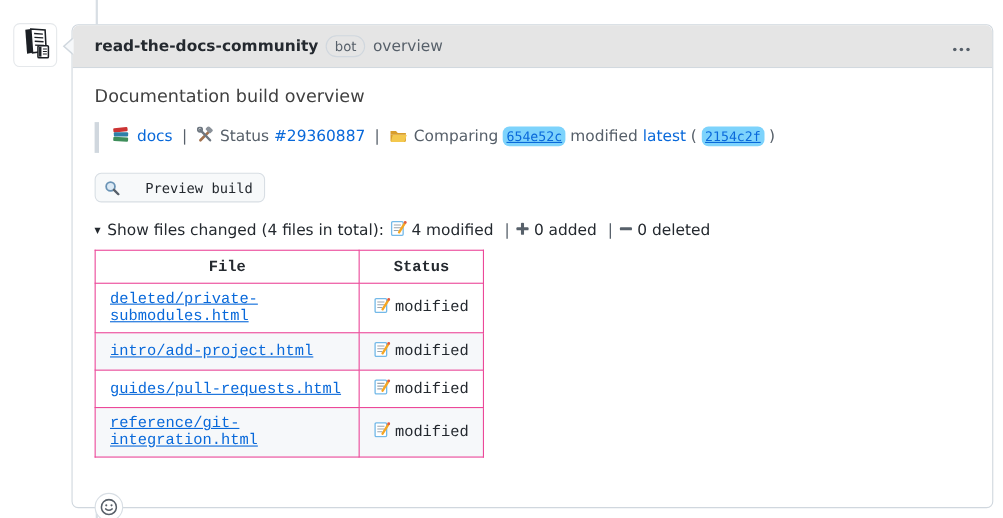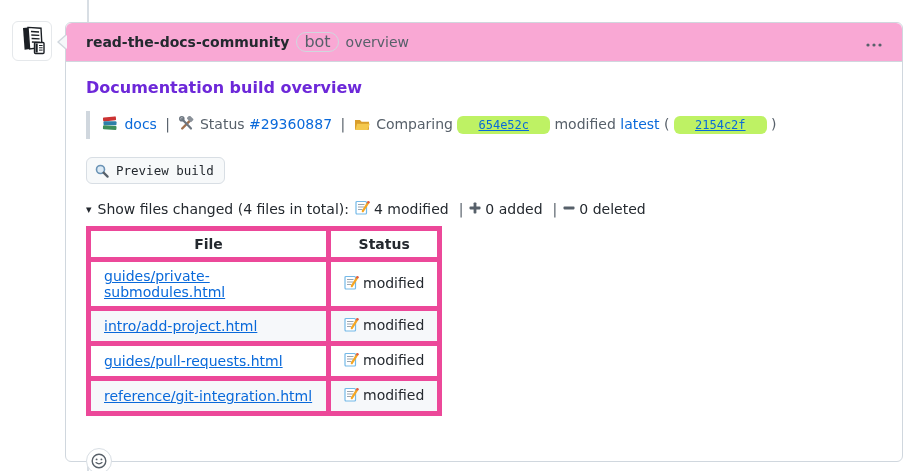--- a/index.html
+++ b/index.html
@@ -12,61 +12,61 @@
   .timeline-line.top { top:0; height:22px; }
   .timeline-line.bottom { top:462px; height:9px; }
 
   .avatar { position:absolute; left:12px; top:21px; width:40px; height:40px;
     background:#ffffff; border:1px solid #e5e8eb; border-radius:6px;
     display:flex; align-items:center; justify-content:center; cursor:pointer; }
 
   .comment-box { position:absolute; left:65px; top:22px; width:838px; height:440px;
     border:1px solid #d0d7de; border-radius:6px; background:#ffffff; }
 
-  .comment-header { position:relative; height:39px; background:#f9a8d4;
+  .comment-header { position:relative; height:39px; background:#e5e5e5;
     border-bottom:1px solid #d0d7de; border-radius:6px 6px 0 0;
     display:flex; align-items:center; padding:0 16px 0 20px; }
   .comment-header::before { content:""; position:absolute; left:-9px; top:11px;
     border:8px solid transparent; border-left:0; border-right:9px solid #d0d7de; }
   .comment-header::after { content:""; position:absolute; left:-7px; top:12px;
     border:7px solid transparent; border-left:0; border-right:8px solid #f6f8fa; }
 
   .author { font-weight:bold; color:#24292f; text-decoration:none; cursor:pointer; }
   .bot-badge { margin-left:7px; border:1px solid #d0d7de; border-radius:999px;
-    padding:0 7px; font-size:16px; line-height:18px; color:#57606a; }
+    padding:0 7px; font-size:12px; line-height:18px; color:#57606a; }
   .action { margin-left:7px; color:#57606a; }
   .timestamp { margin-left:5px; color:#57606a; text-decoration:underline; cursor:pointer; }
   .spacer { flex:1; }
   .kebab-btn { background:none; border:none; cursor:pointer; padding:4px; display:flex; }
 
   .comment-body { padding:16px 20px 14px 20px; }
-  h3.title { font-size:16px; font-weight:bold; margin-bottom:14px; color:#6d28d9; }
+  h3.title { font-size:16px; font-weight:normal; margin-bottom:14px; color:#404040; }
 
   blockquote.quote { border-left:4px solid #d0d7de; padding-left:12px;
     color:#57606a; line-height:26px; margin-bottom:18px; }
   .quote a { color:#0969da; cursor:pointer; }
   .icon-inline { display:inline-block; vertical-align:-2px; margin-right:2px; }
   .code-chip { font-family:"DejaVu Sans Mono","Liberation Mono",monospace;
-    font-size:12px; background:#bef264; border-radius:6px; padding:2px 21px;
+    font-size:12px; background:#7dd3fc; border-radius:6px; padding:2px 3px;
     color:#0969da; text-decoration:underline; cursor:pointer; }
   .pipe { color:#57606a; padding:0 4px; }
 
-  .kbd-button { display:inline-flex; align-items:center; gap:7px;
+  .kbd-button { display:inline-flex; align-items:center; gap:23px;
     background:#f7f9fa; border:1px solid #d8dee4; border-radius:6px;
     padding:5px 10px 5px 8px; margin-bottom:16px; cursor:pointer;
     font-family:"DejaVu Sans Mono","Liberation Mono",monospace; font-size:12.5px; color:#24292f; }
 
   .files-summary { margin-bottom:8px; color:#24292f; cursor:pointer; display:flex; align-items:center; }
   .disclosure { font-size:11px; color:#24292f; margin-right:6px; }
   .files-summary .seg { margin-right:5px; }
   .files-summary .icon-inline { margin:0 4px 0 1px; }
   .files-summary .pipe { padding:0 5px; }
 
   table.files { border-collapse:collapse; margin-bottom:32px; }
-  table.files th, table.files td { border:5px solid #ec4899; }
+  table.files th, table.files td { border:1px solid #ec4899;font-family:Liberation Mono, monospace; }
   table.files th { font-weight:bold; text-align:center; padding:5px 13px; height:30px; }
   table.files td { padding:6px 13px; height:34px; }
   th.col-file, td.cell-file { width:240px; }
   th.col-status, td.cell-status { width:107px; }
   tbody tr:nth-child(even) { background:#f6f8fa; }
   td.cell-file a { color:#0969da; text-decoration:underline; cursor:pointer; }
   td.cell-status { white-space:nowrap; }
   td.cell-status .icon-inline { margin-right:4px; }
 
   .reaction-btn { width:26px; height:26px; border-radius:50%;
@@ -198,21 +198,21 @@
 
       <table class="files">
         <thead>
           <tr>
             <th class="col-file">File</th>
             <th class="col-status">Status</th>
           </tr>
         </thead>
         <tbody>
           <tr>
-            <td class="cell-file"><a>guides/private-submodules.html</a></td>
+            <td class="cell-file"><a>deleted/private-submodules.html</a></td>
             <td class="cell-status"><span class="icon-inline"><svg width="15" height="15" viewBox="0 0 15 15">
                     <rect x="1" y="1.5" width="10.5" height="12.5" rx="1" fill="#ffffff" stroke="#74b9e8" stroke-width="1.2"></rect>
                     <line x1="3" y1="4.5" x2="9.5" y2="4.5" stroke="#9aa4ae" stroke-width="1"></line>
                     <line x1="3" y1="7" x2="9.5" y2="7" stroke="#9aa4ae" stroke-width="1"></line>
                     <line x1="3" y1="9.5" x2="7.5" y2="9.5" stroke="#9aa4ae" stroke-width="1"></line>
                     <line x1="13.2" y1="2.6" x2="7.8" y2="11.2" stroke="#f5a623" stroke-width="2.2" stroke-linecap="round"></line>
                     <circle cx="13.4" cy="2.2" r="1.3" fill="#e05d44"></circle>
                   </svg></span><span>modified</span></td>
           </tr>
           <tr>

